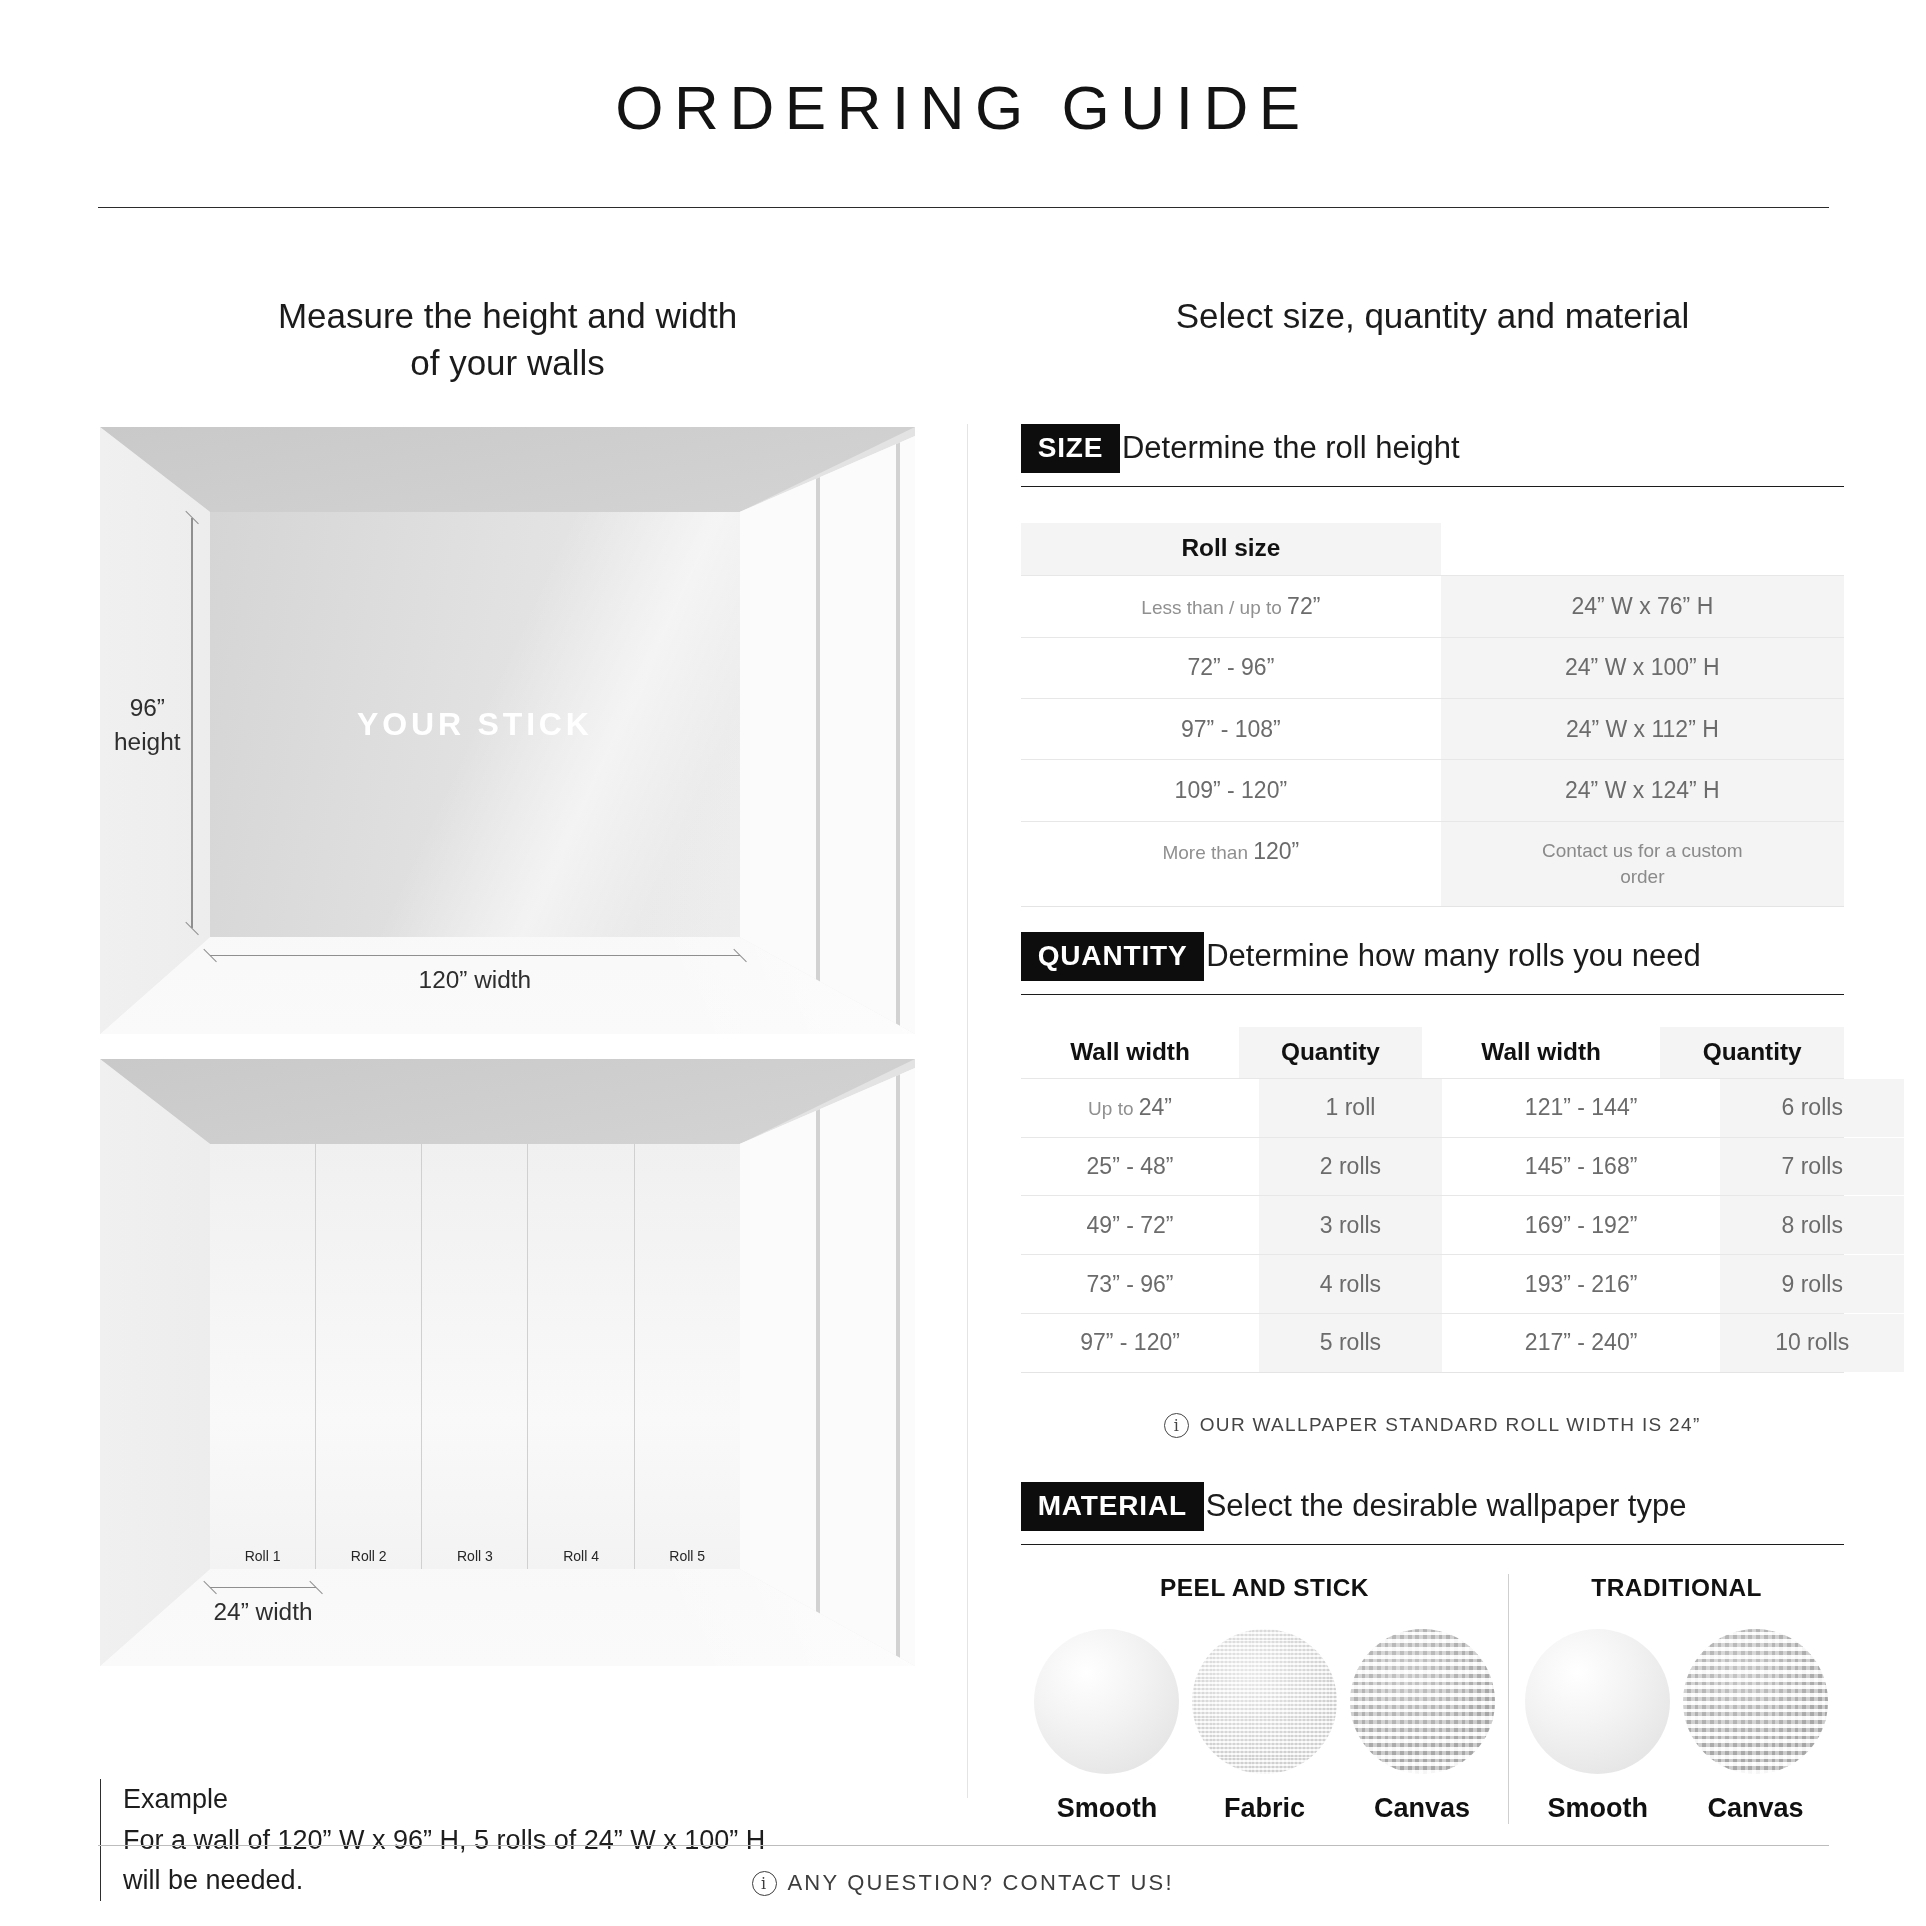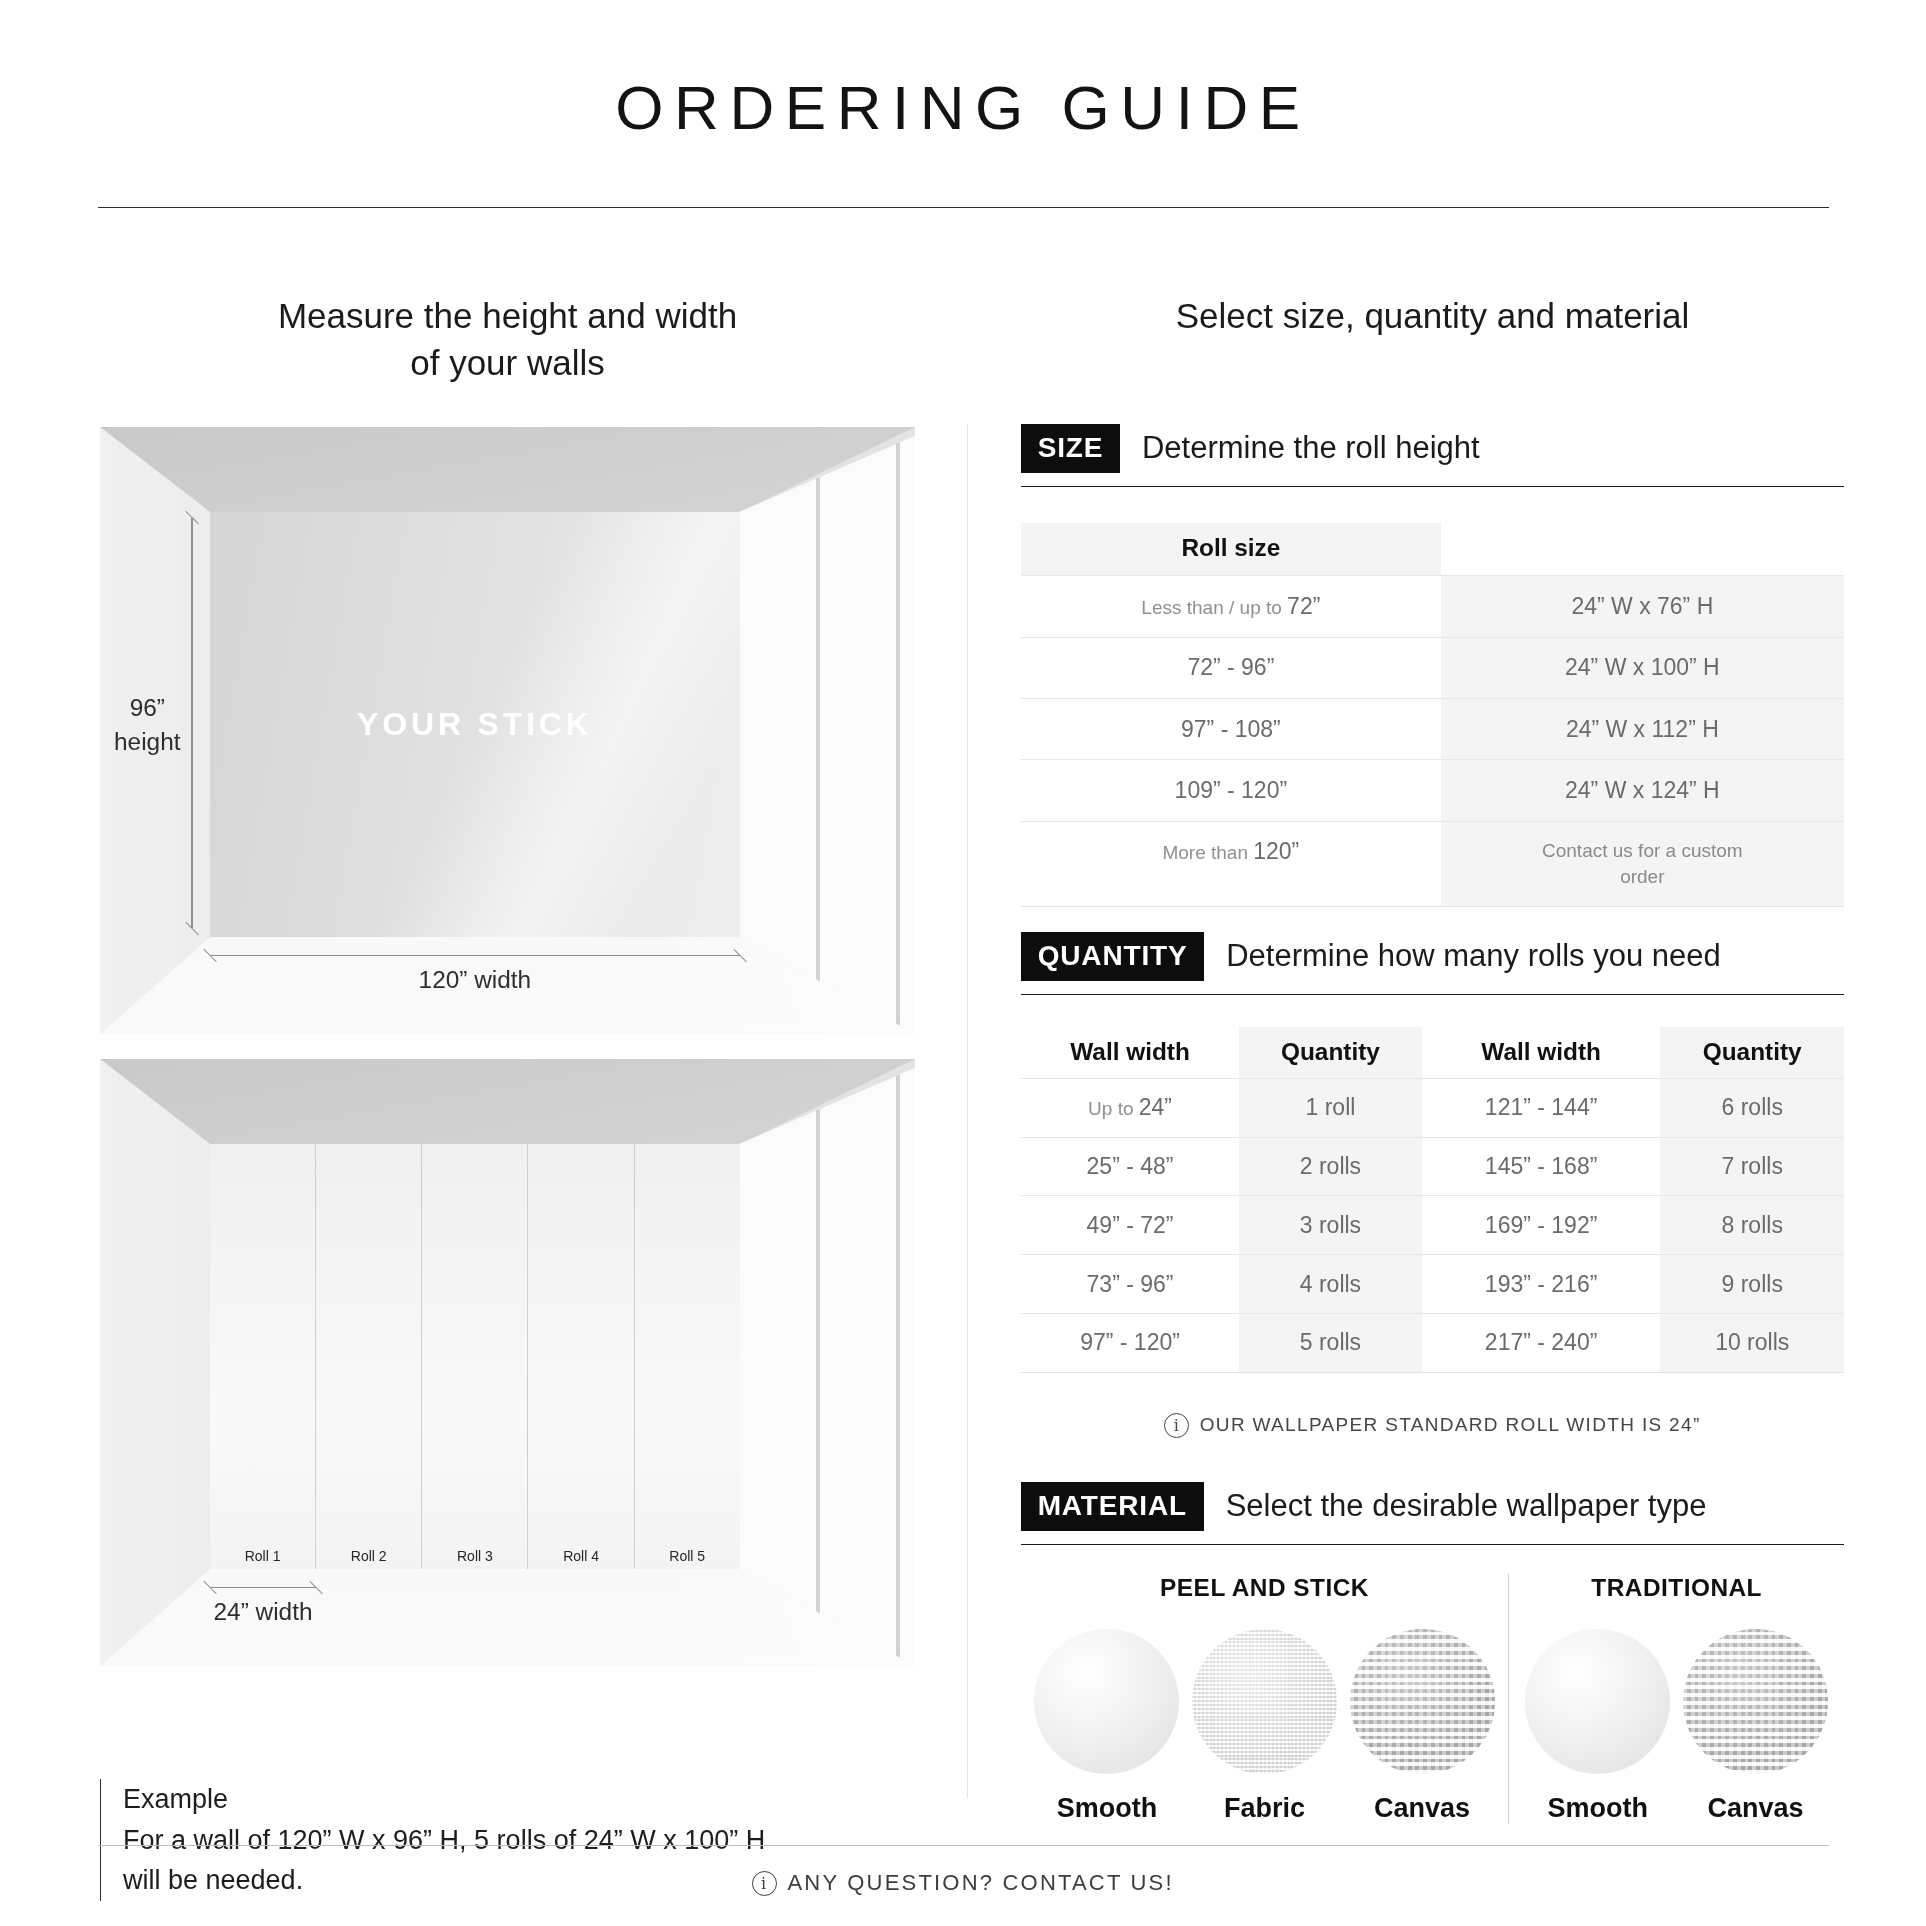--- a/index.html
+++ b/index.html
@@ -62,38 +62,38 @@
   .roll-label { position:absolute; bottom:5.1px; left:0; width:100%; text-align:center; font-size:14px; color:#262626; }
 
   
   .example { position:absolute; left:100px; top:1779px; width:783px;
              border-left:1.9px solid #2e2e2e; padding-left:22px;
              font-size:27px; line-height:1.5; color:#1d1d1d; }
 
   
   .sec { position:absolute; left:1021px; width:823px; }
   #sec-size { top:424px; } #sec-quantity { top:932px; } #sec-material { top:1482px; }
-  .sec-head { display:flex; align-items:center; gap:22px; padding-bottom:13px; border-bottom:1.9px solid #1c1c1c; }
+  .sec-head { display:flex; align-items:center; gap:2px; padding-bottom:13px; border-bottom:1.9px solid #1c1c1c; }
   .badge { background:#0d0d0d; color:#fff; font-weight:bold; font-size:28px; letter-spacing:0.03em; padding:8.3px 16.7px; }
   .sec-sub { font-size:31px; color:#1b1b1b; }
 
   
   .size-table { margin-top:36px; border-bottom:1.3px solid #e4e4e4; }
   .st-row { display:grid; grid-template-columns:51% 49%; }
   .st-row + .st-row { border-top:1.3px solid #e7e7e7; }
   .st-cell { text-align:center; padding:16.7px 6.4px; font-size:23px; color:#6b6b6b; }
   .st-row.header .st-cell { font-weight:bold; color:#111; font-size:24.4px; padding:11.6px 6.4px 13px; }
   .st-c2 { background:#f4f4f4; }
   .prefix { font-size:19px; color:#909090;margin-top:8px; }
   .custom-order { display:block; max-width:212px; margin:0 auto; font-size:19px; line-height:1.35; color:#8a8a8a; }
 
   
   .qty-table { margin-top:32px; border-bottom:1.3px solid #e4e4e4; }
   .qt-row { display:grid; grid-template-columns:26.5% 22.2% 29% 22.3%; }
-  .qt-row + .qt-row { border-top:1.3px solid #e7e7e7; }
+  .qt-row + .qt-row { border-top:1.3px solid #e7e7e7;gap:20px; }
   .qt-cell { text-align:center; padding:15.4px 5.1px; font-size:23px; color:#6b6b6b; }
   .qt-row.header .qt-cell { font-weight:bold; color:#111; font-size:24.4px; padding:11.6px 5.1px; }
   .qt-c2,.qt-c4 { background:#f4f4f4; }
 
   .note { margin-top:40px; display:flex; align-items:center; justify-content:center; gap:10.3px;
           font-size:19px; letter-spacing:0.07em; color:#454545; }
   .info-icon { display:inline-flex; align-items:center; justify-content:center; flex:0 0 auto;
                width:23px; height:23px; border:1.3px solid currentColor; border-radius:50%;
                font-size:16px; font-family:"DejaVu Serif",serif; }
 

